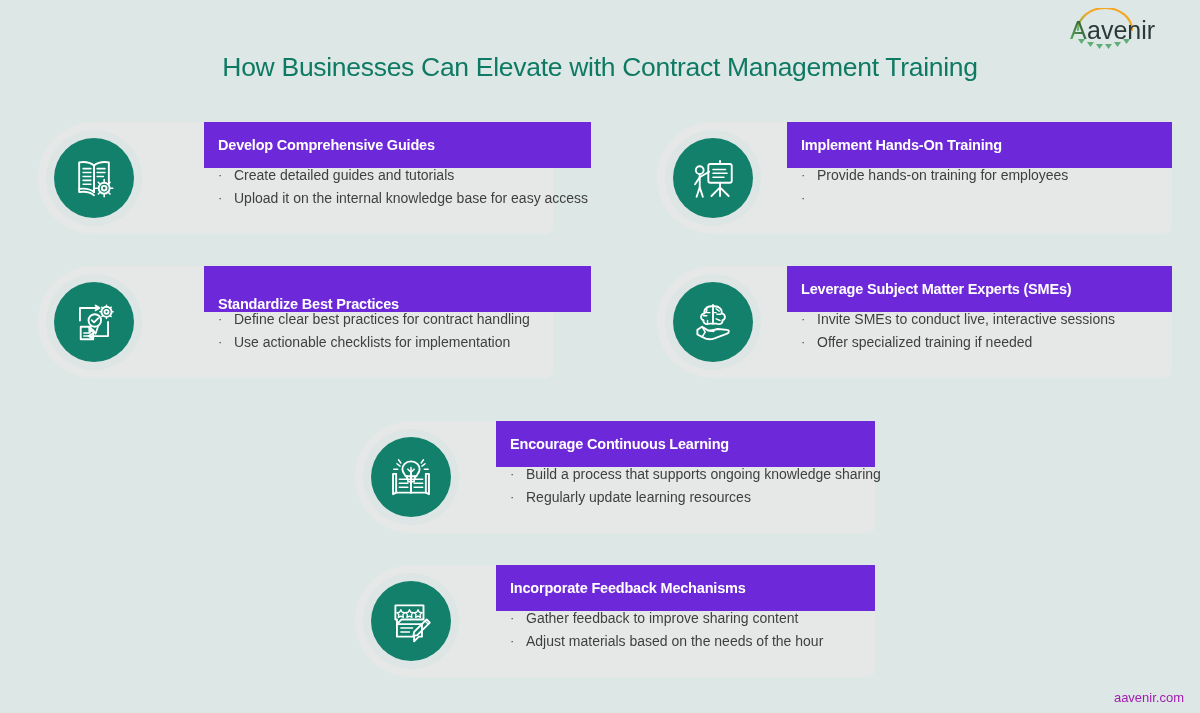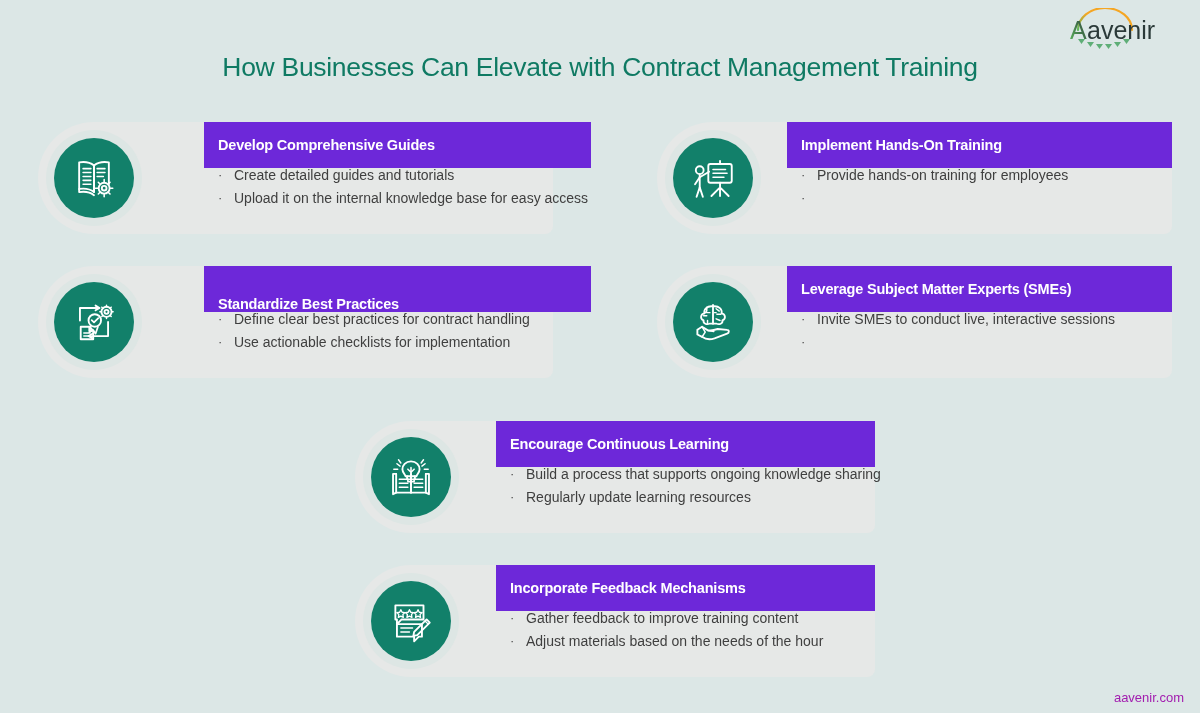--- a/index.html
+++ b/index.html
@@ -266,20 +266,21 @@
   <div class="card-head" style="left:130px; top:0; width:385px;">
     <span class="card-head-text">Leverage Subject Matter Experts (SMEs)</span>
   </div>
   <div class="card-body" style="left:130px; top:44px; width:385px;">
     <div class="bullet-row">
       <span class="bullet-dot">·</span>
       <span class="bullet-text">Invite SMEs to conduct live, interactive sessions</span>
     </div>
     <div class="bullet-row">
       <span class="bullet-dot">·</span>
+      <span class="bullet-text">Offer specialized training if needed</span>
     </div>
   </div>
   <div class="icon-halo"></div>
   <div class="icon-circle">
     <svg viewBox="0 0 64 64" fill="none" stroke="#ffffff" stroke-width="2.4" stroke-linecap="round" stroke-linejoin="round">
       <path d="M32 10 L32 34"></path>
       <path d="M32 12 C24 11 20 16 21 21 C16 22 15 28 20 30 C19 34 24 36 28 34 L32 34" stroke-width="2.3"></path>
       <path d="M24 13 L24 18 L21 21 M24 24 L20 24 M25 30 L25 34 M28 20 L24 20" stroke-width="1.9"></path>
       <path d="M32 12 C40 11 44 16 43 21 C48 22 49 28 44 30 C45 34 40 36 36 34 L32 34" stroke-width="2.3"></path>
       <path d="M36 15 L40 18 M37 22 L42 22 M36 28 L41 30 M34 20 L36 20" stroke-width="1.9"></path>
@@ -326,21 +327,21 @@
 </div>
 
 <div class="card" style="left:355px; top:565px; width:520px;">
   <div class="card-plate" style="width:520px;"></div>
   <div class="card-head" style="left:141px; top:0; width:379px;">
     <span class="card-head-text">Incorporate Feedback Mechanisms</span>
   </div>
   <div class="card-body" style="left:141px; top:44px; width:379px;">
     <div class="bullet-row">
       <span class="bullet-dot">·</span>
-      <span class="bullet-text">Gather feedback to improve training content</span>
+      <span class="bullet-text">Gather feedback to improve sharing content</span>
     </div>
     <div class="bullet-row">
       <span class="bullet-dot">·</span>
       <span class="bullet-text">Adjust materials based on the needs of the hour</span>
     </div>
   </div>
   <div class="icon-halo"></div>
   <div class="icon-circle">
     <svg viewBox="0 0 64 64" fill="none" stroke="#ffffff" stroke-width="2.4" stroke-linecap="round" stroke-linejoin="round">
       <path d="M12 12 L48 12 L48 30 L20 30 L14 36 L14 30 L12 30 Z"></path>

